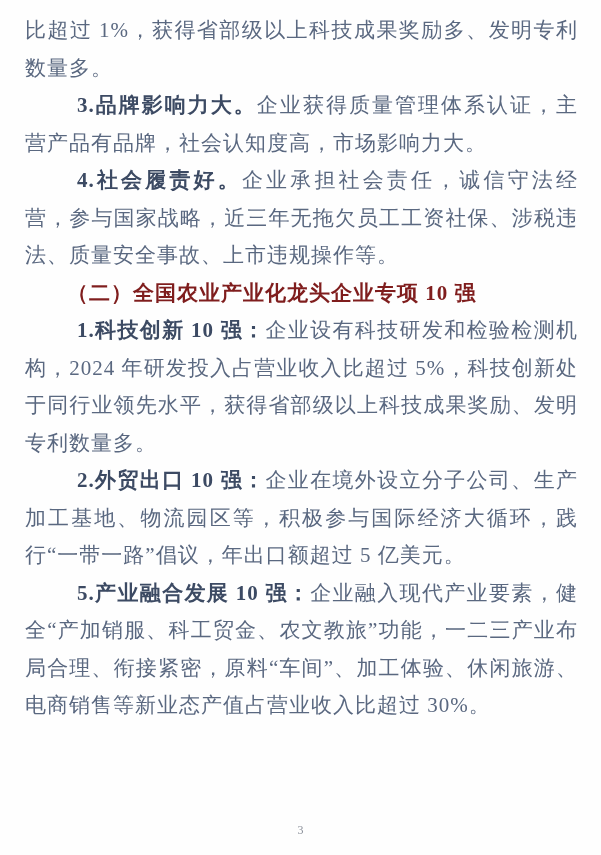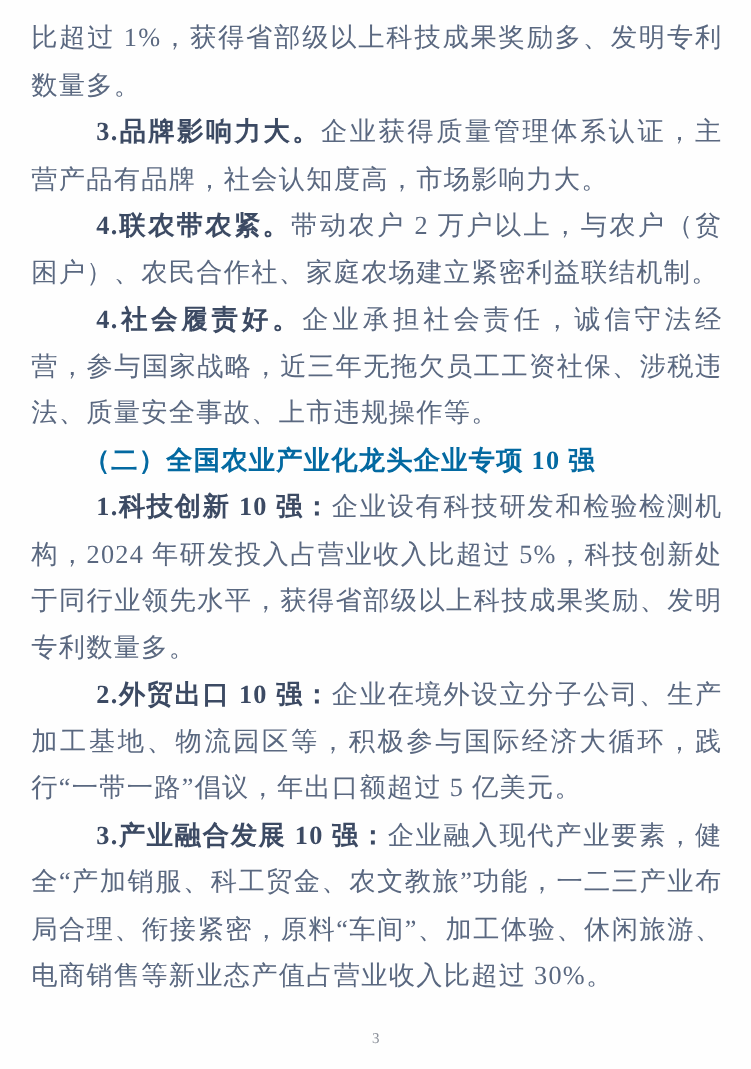--- a/index.html
+++ b/index.html
@@ -35,21 +35,21 @@
   .indent {
     text-indent: 2em;
   }
   .lead {
     font-weight: bold;
     color: #3c4a63;
     margin-left: 10px;
   }
   .heading {
     font-weight: bold;
-    color: #0369a1;
+    color: #7f1d1d;
   }
   .footer {
     position: absolute;
     top: 822px;
     left: 0;
     width: 601px;
     text-align: center;
     font-size: 12px;
     line-height: 16px;
     color: #8a8f99;
@@ -58,28 +58,27 @@
 </style>
 </head>
 <body>
 
 <div class="page">
 
   <p class="para"><span>比超过 1%，获得省部级以上科技成果奖励多、发明专利数量多。</span></p>
 
   <p class="para indent"><span class="lead">3.品牌影响力大。</span><span>企业获得质量管理体系认证，主营产品有品牌，社会认知度高，市场影响力大。</span></p>
 
-  <p class="para indent"><span class="lead">4.联农带农紧。</span><span>带动农户 2 万户以上，与农户（贫困户）、农民合作社、家庭农场建立紧密利益联结机制。</span></p>
 
   <p class="para indent"><span class="lead">4.社会履责好。</span><span>企业承担社会责任，诚信守法经营，参与国家战略，近三年无拖欠员工工资社保、涉税违法、质量安全事故、上市违规操作等。</span></p>
 
   <p class="para indent heading">（二）全国农业产业化龙头企业专项 10 强</p>
 
 
   <p class="para indent"><span class="lead">1.科技创新 10 强：</span><span>企业设有科技研发和检验检测机构，2024 年研发投入占营业收入比超过 5%，科技创新处于同行业领先水平，获得省部级以上科技成果奖励、发明专利数量多。</span></p>
 
   <p class="para indent"><span class="lead">2.外贸出口 10 强：</span><span>企业在境外设立分子公司、生产加工基地、物流园区等，积极参与国际经济大循环，践行“一带一路”倡议，年出口额超过 5 亿美元。</span></p>
 
-  <p class="para indent"><span class="lead">3.产业融合发展 10 强：</span><span>企业融入现代产业要素，健全“产加销服、科工贸金、农文教旅”功能，一二三产业布局合理、衔接紧密，原料“车间”、加工体验、休闲旅游、电商销售等新业态产值占营业收入比超过 30%。</span></p>
+  <p class="para indent"><span class="lead">5.产业融合发展 10 强：</span><span>企业融入现代产业要素，健全“产加销服、科工贸金、农文教旅”功能，一二三产业布局合理、衔接紧密，原料“车间”、加工体验、休闲旅游、电商销售等新业态产值占营业收入比超过 30%。</span></p>
 
   <div class="footer">3</div>
 
 </div>
 
 </body></html>

